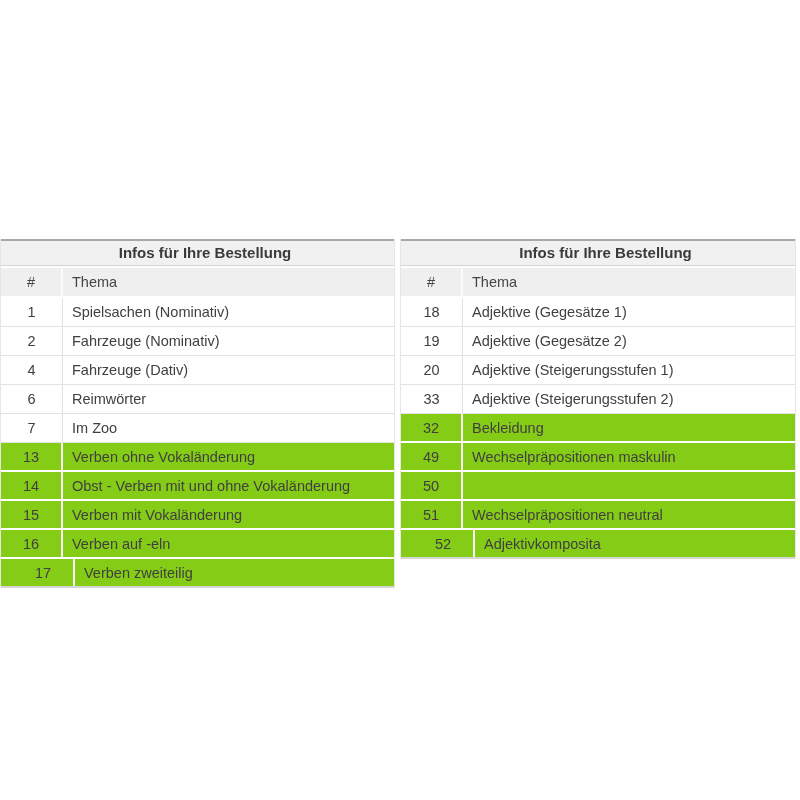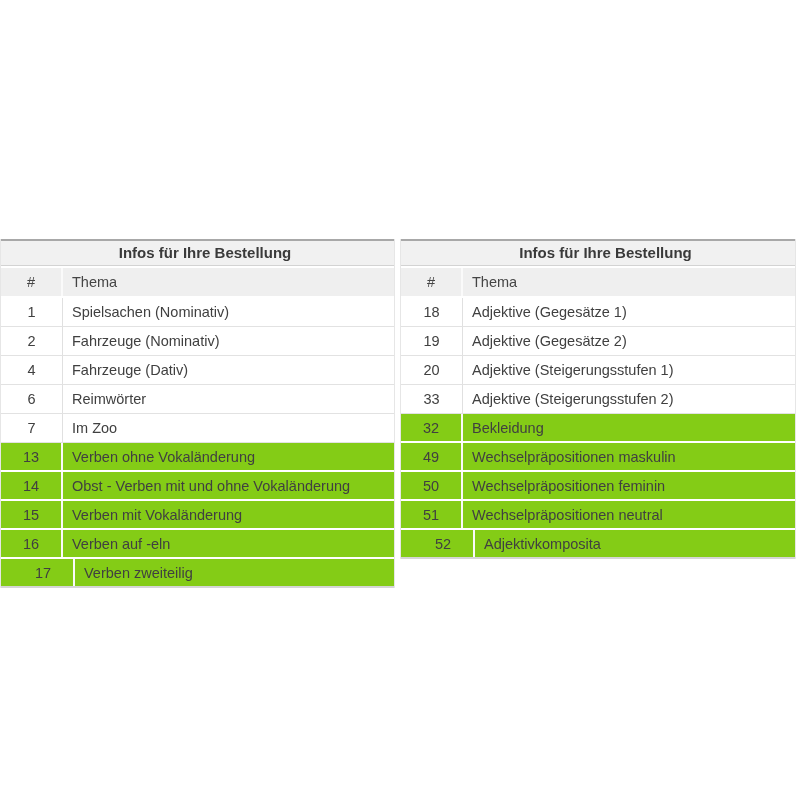--- a/index.html
+++ b/index.html
@@ -176,21 +176,20 @@
         <div class="row shaded">
           <div class="cell num">32</div>
           <div class="cell topic">Bekleidung</div>
         </div>
         <div class="row shaded">
           <div class="cell num">49</div>
           <div class="cell topic">Wechselpräpositionen maskulin</div>
         </div>
         <div class="row shaded">
           <div class="cell num">50</div>
-          <div class="cell topic">Wechselpräpositionen feminin</div>
         </div>
         <div class="row shaded">
           <div class="cell num">51</div>
           <div class="cell topic">Wechselpräpositionen neutral</div>
         </div>
         <div class="row shaded last">
           <div class="cell num">52</div>
           <div class="cell topic">Adjektivkomposita</div>
         </div>
       </div>

